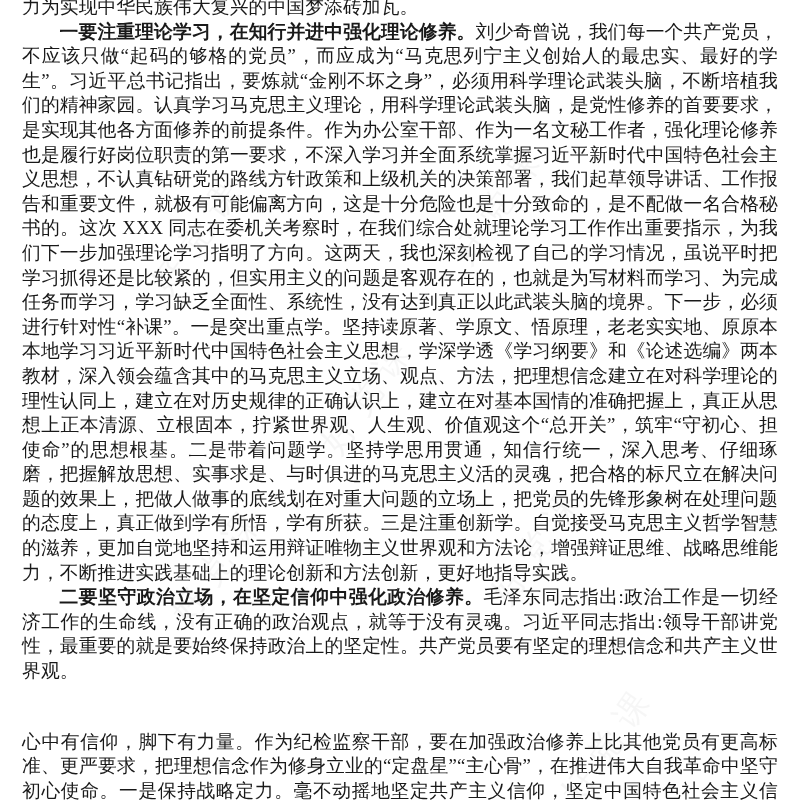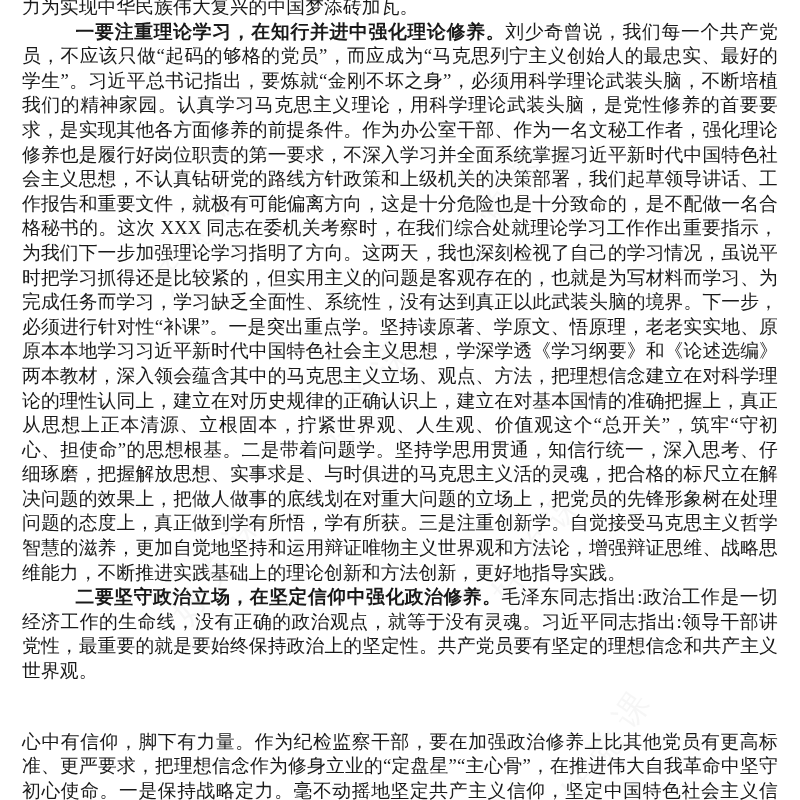--- a/index.html
+++ b/index.html
@@ -27,21 +27,20 @@
   }
   .doc-content p {
     margin: 0;
     padding: 0;
   }
   .para-indent {
     text-indent: 2em;
   }
   .para-lead {
     font-weight: bold;
-    margin-left: 16px;
   }
   .page-break-gap {
     height: 46px;
   }
   .watermark-layer {
     position: absolute;
     left: 0;
     top: 0;
     width: 800px;
     height: 800px;

